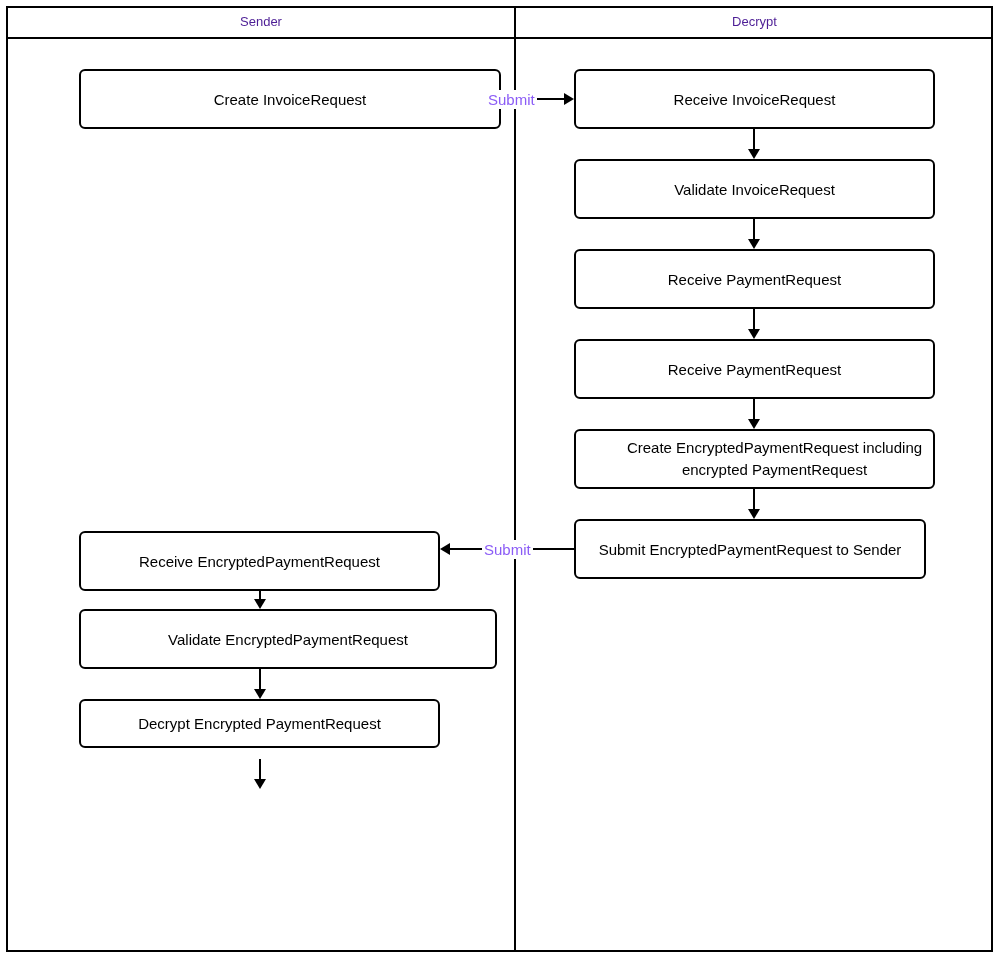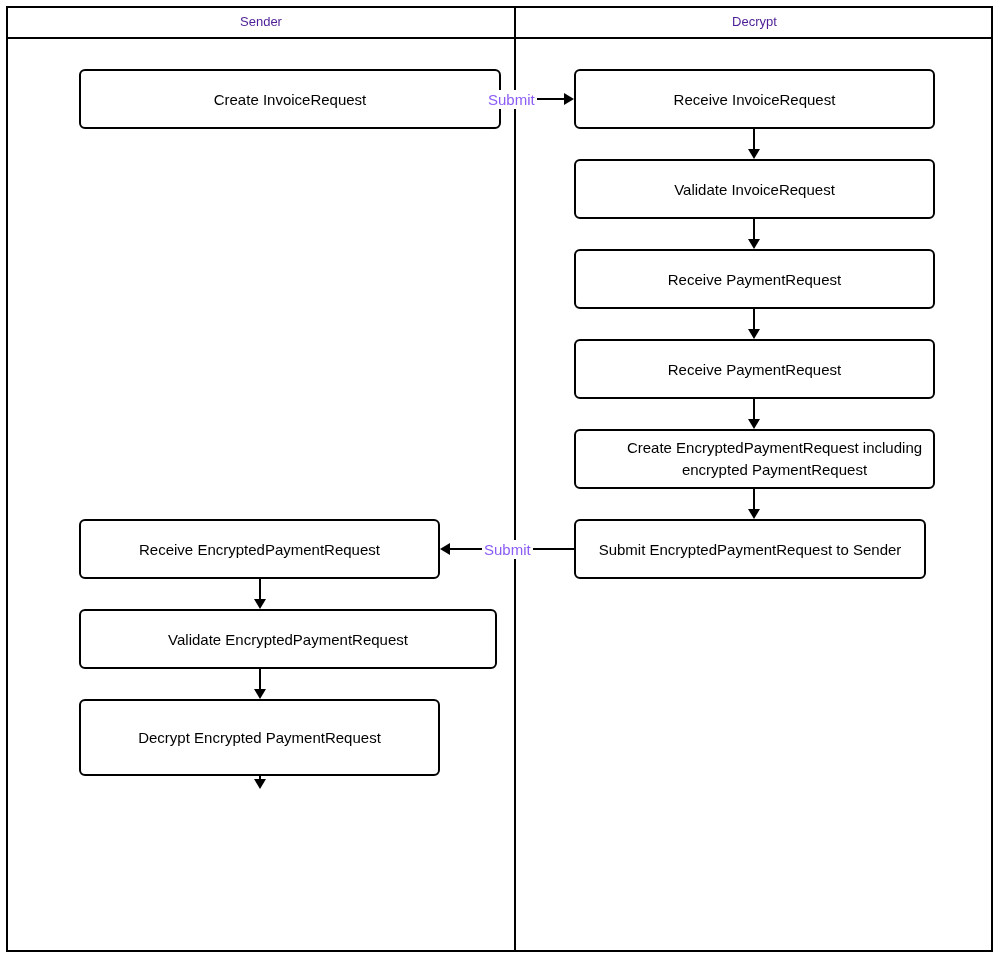--- a/index.html
+++ b/index.html
@@ -141,25 +141,25 @@
 
   <div class="pool-frame"></div>
   <div class="header-rule"></div>
   <div class="lane-divider"></div>
 
   <div class="lane-header sender">Sender</div>
   <div class="lane-header receiver">Decrypt</div>
 
   <div class="task" style="left:79px;  top:69px;  width:422px; height:60px;">Create InvoiceRequest</div>
 
-  <div class="task" style="left:79px;  top:519px; width:361px; height:60px;">Receive EncryptedPaymentRequest</div>
+  <div class="task" style="left:79px;  top:531px; width:361px; height:60px;">Receive EncryptedPaymentRequest</div>
 
   <div class="task" style="left:79px;  top:609px; width:418px; height:60px;">Validate EncryptedPaymentRequest</div>
 
-  <div class="task" style="left:79px;  top:699px; width:361px; height:77px;">Decrypt Encrypted PaymentRequest</div>
+  <div class="task" style="left:79px;  top:699px; width:361px; height:49px;">Decrypt Encrypted PaymentRequest</div>
 
 
   <div class="task" style="left:574px; top:69px;  width:361px; height:60px;">Receive InvoiceRequest</div>
 
   <div class="task" style="left:574px; top:159px; width:361px; height:60px;">Validate InvoiceRequest</div>
 
   <div class="task" style="left:574px; top:249px; width:361px; height:60px;">Receive PaymentRequest</div>
 
   <div class="task" style="left:574px; top:339px; width:361px; height:60px;">Receive PaymentRequest</div>
 

